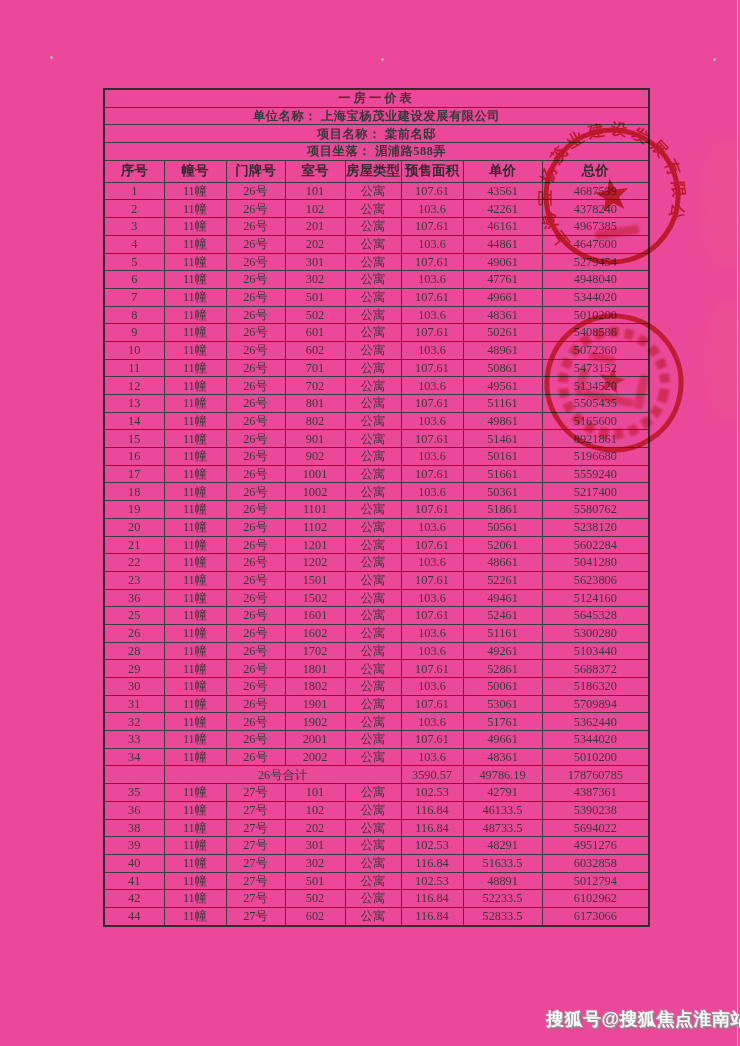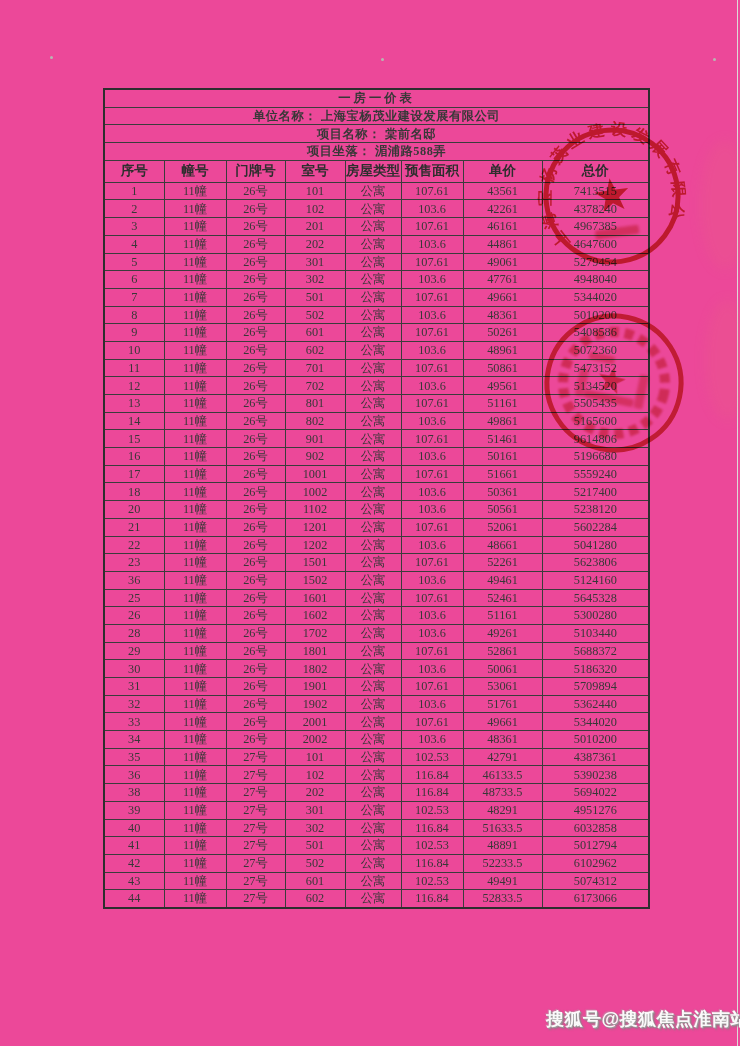--- a/index.html
+++ b/index.html
@@ -116,21 +116,21 @@
     </tbody>
     <tbody>
         <tr>
           <td>1</td>
           <td>11幢</td>
           <td>26号</td>
           <td>101</td>
           <td>公寓</td>
           <td>107.61</td>
           <td>43561</td>
-          <td>7413515</td>
+          <td>4687599</td>
         </tr>
         <tr>
           <td>2</td>
           <td>11幢</td>
           <td>26号</td>
           <td>102</td>
           <td>公寓</td>
           <td>103.6</td>
           <td>42261</td>
           <td>4378240</td>
@@ -256,21 +256,21 @@
           <td>5165600</td>
         </tr>
         <tr>
           <td>15</td>
           <td>11幢</td>
           <td>26号</td>
           <td>901</td>
           <td>公寓</td>
           <td>107.61</td>
           <td>51461</td>
-          <td>9614806</td>
+          <td>8921861</td>
         </tr>
         <tr>
           <td>16</td>
           <td>11幢</td>
           <td>26号</td>
           <td>902</td>
           <td>公寓</td>
           <td>103.6</td>
           <td>50161</td>
           <td>5196680</td>
@@ -289,20 +289,30 @@
           <td>18</td>
           <td>11幢</td>
           <td>26号</td>
           <td>1002</td>
           <td>公寓</td>
           <td>103.6</td>
           <td>50361</td>
           <td>5217400</td>
         </tr>
         <tr>
+          <td>19</td>
+          <td>11幢</td>
+          <td>26号</td>
+          <td>1101</td>
+          <td>公寓</td>
+          <td>107.61</td>
+          <td>51861</td>
+          <td>5580762</td>
+        </tr>
+        <tr>
           <td>20</td>
           <td>11幢</td>
           <td>26号</td>
           <td>1102</td>
           <td>公寓</td>
           <td>103.6</td>
           <td>50561</td>
           <td>5238120</td>
         </tr>
         <tr>
@@ -427,20 +437,27 @@
         </tr>
         <tr>
           <td>34</td>
           <td>11幢</td>
           <td>26号</td>
           <td>2002</td>
           <td>公寓</td>
           <td>103.6</td>
           <td>48361</td>
           <td>5010200</td>
+        </tr>
+        <tr class="subtotal">
+          <td></td>
+          <td colspan="4">26号合计</td>
+          <td>3590.57</td>
+          <td>49786.19</td>
+          <td>178760785</td>
         </tr>
         <tr>
           <td>35</td>
           <td>11幢</td>
           <td>27号</td>
           <td>101</td>
           <td>公寓</td>
           <td>102.53</td>
           <td>42791</td>
           <td>4387361</td>
@@ -497,30 +514,20 @@
         </tr>
         <tr>
           <td>42</td>
           <td>11幢</td>
           <td>27号</td>
           <td>502</td>
           <td>公寓</td>
           <td>116.84</td>
           <td>52233.5</td>
           <td>6102962</td>
-        </tr>
-        <tr>
-          <td>43</td>
-          <td>11幢</td>
-          <td>27号</td>
-          <td>601</td>
-          <td>公寓</td>
-          <td>102.53</td>
-          <td>49491</td>
-          <td>5074312</td>
         </tr>
         <tr>
           <td>44</td>
           <td>11幢</td>
           <td>27号</td>
           <td>602</td>
           <td>公寓</td>
           <td>116.84</td>
           <td>52833.5</td>
           <td>6173066</td>

